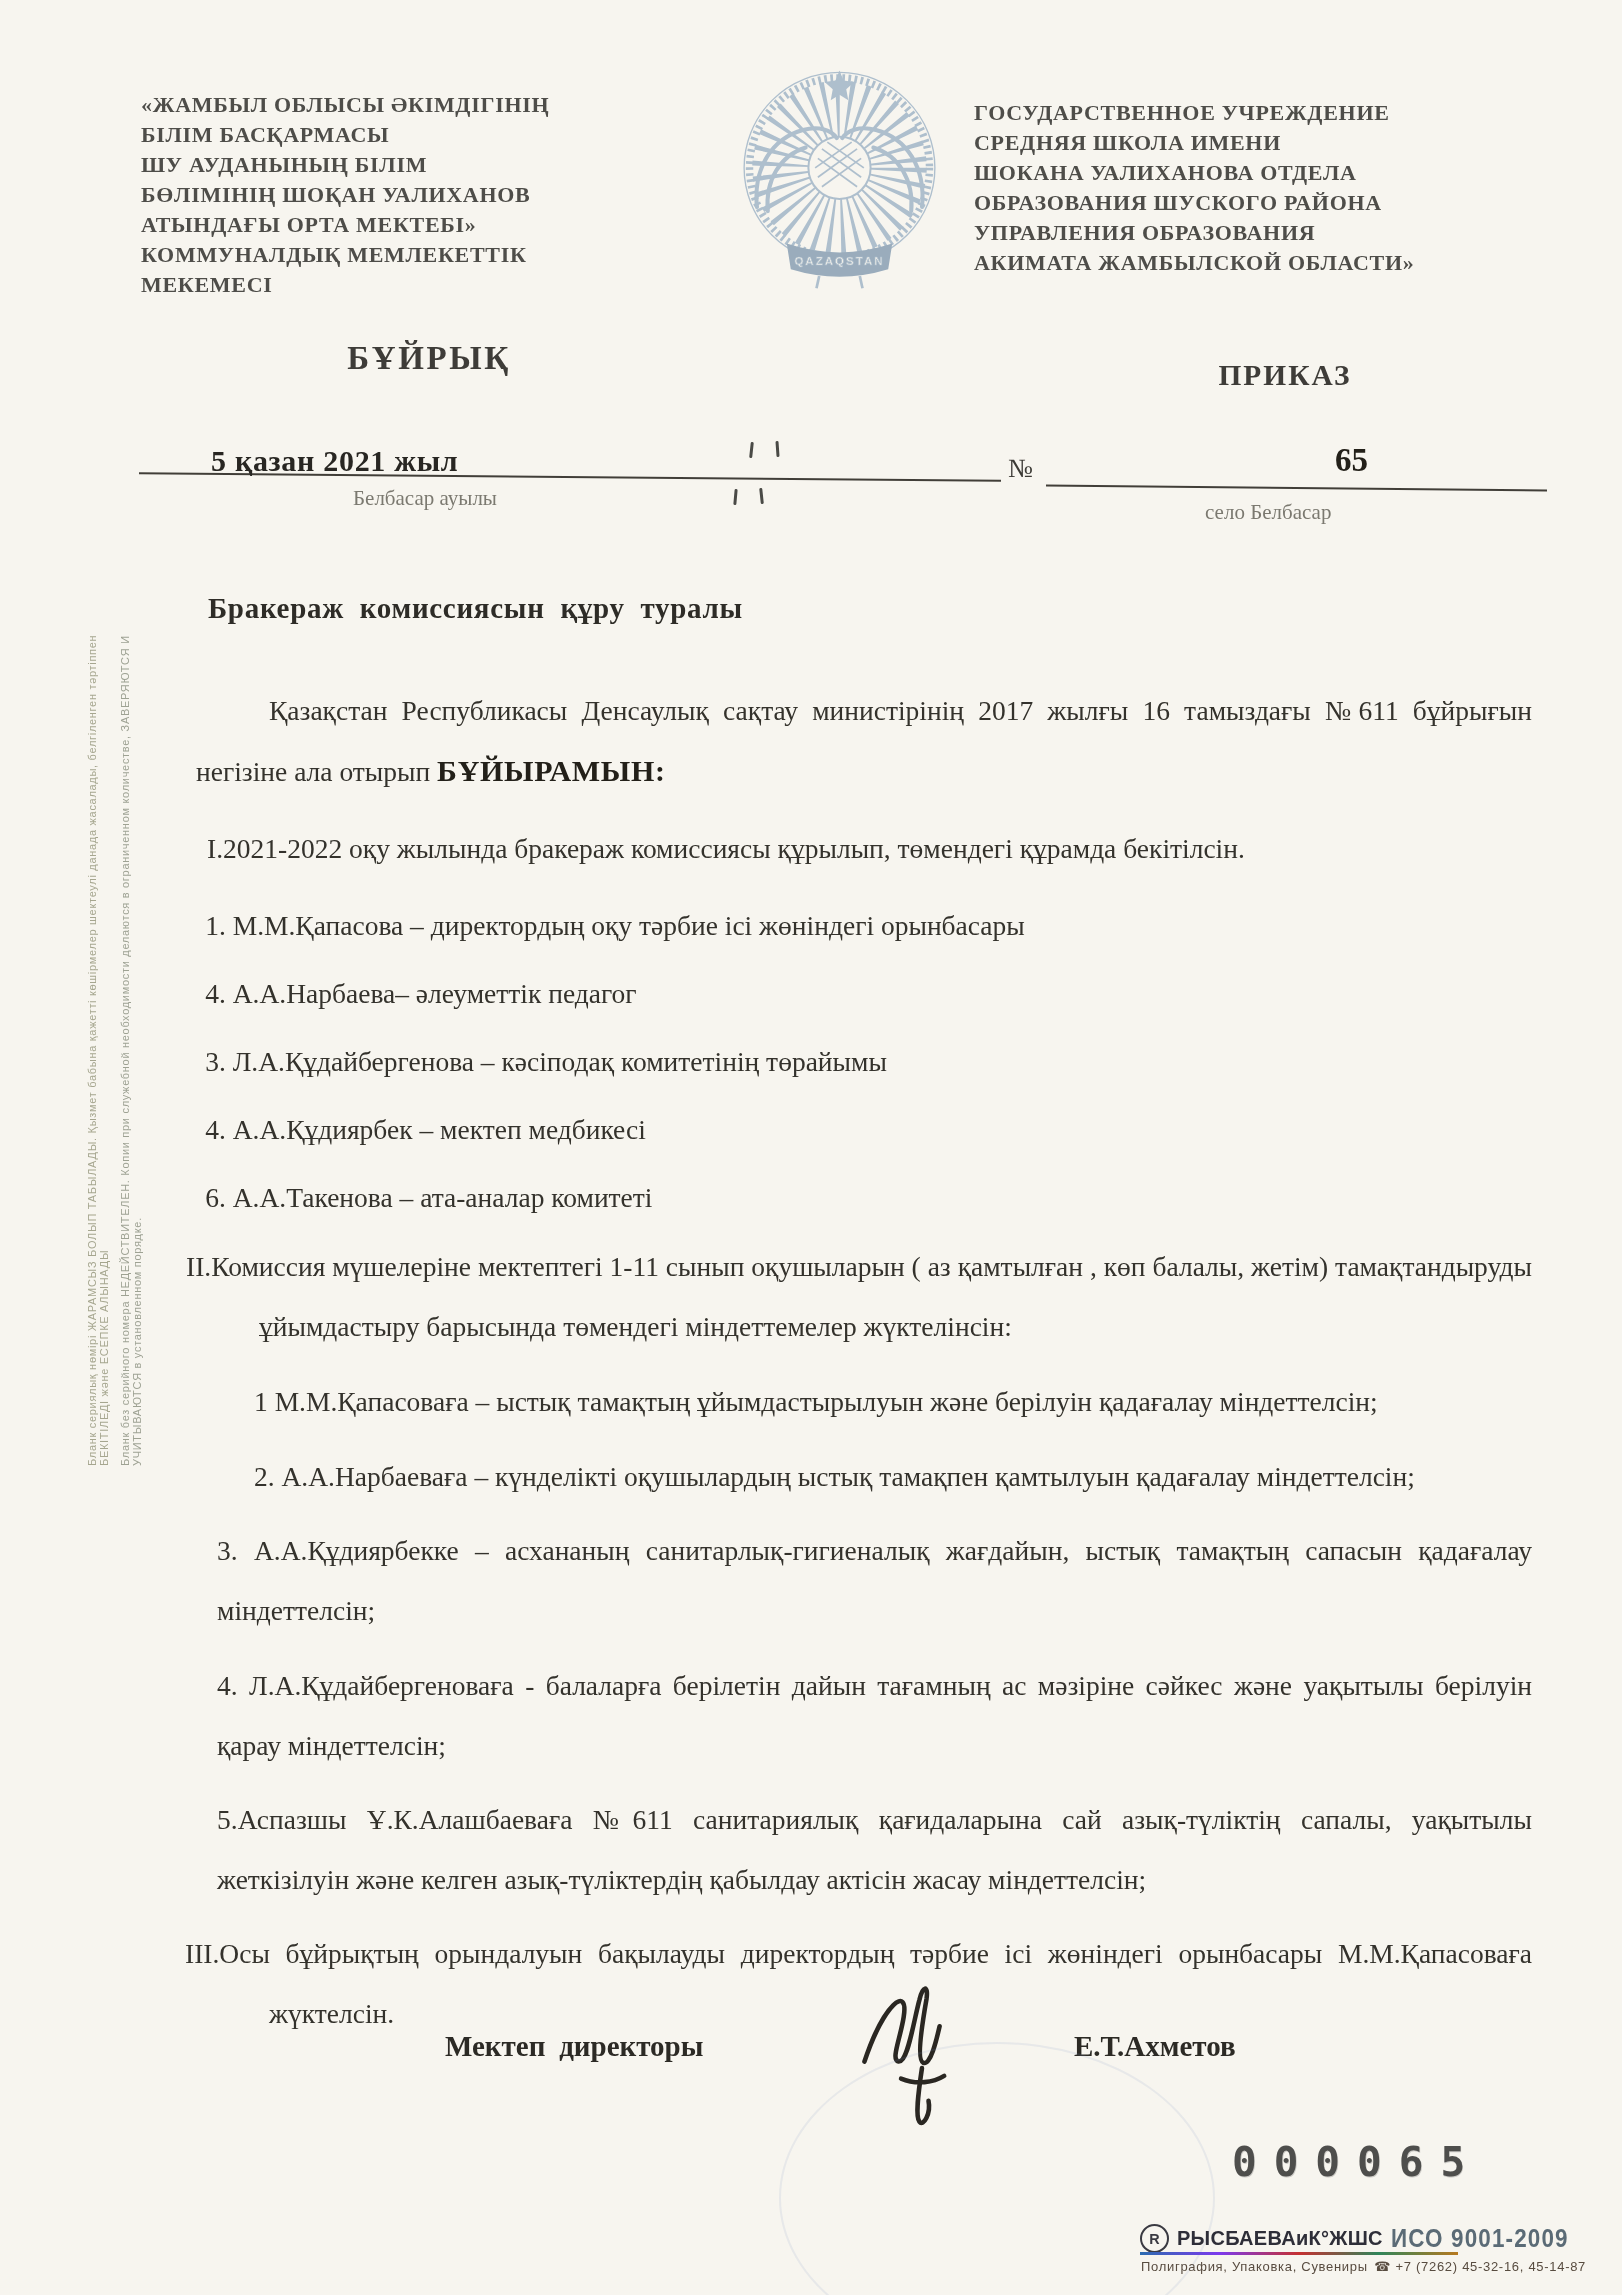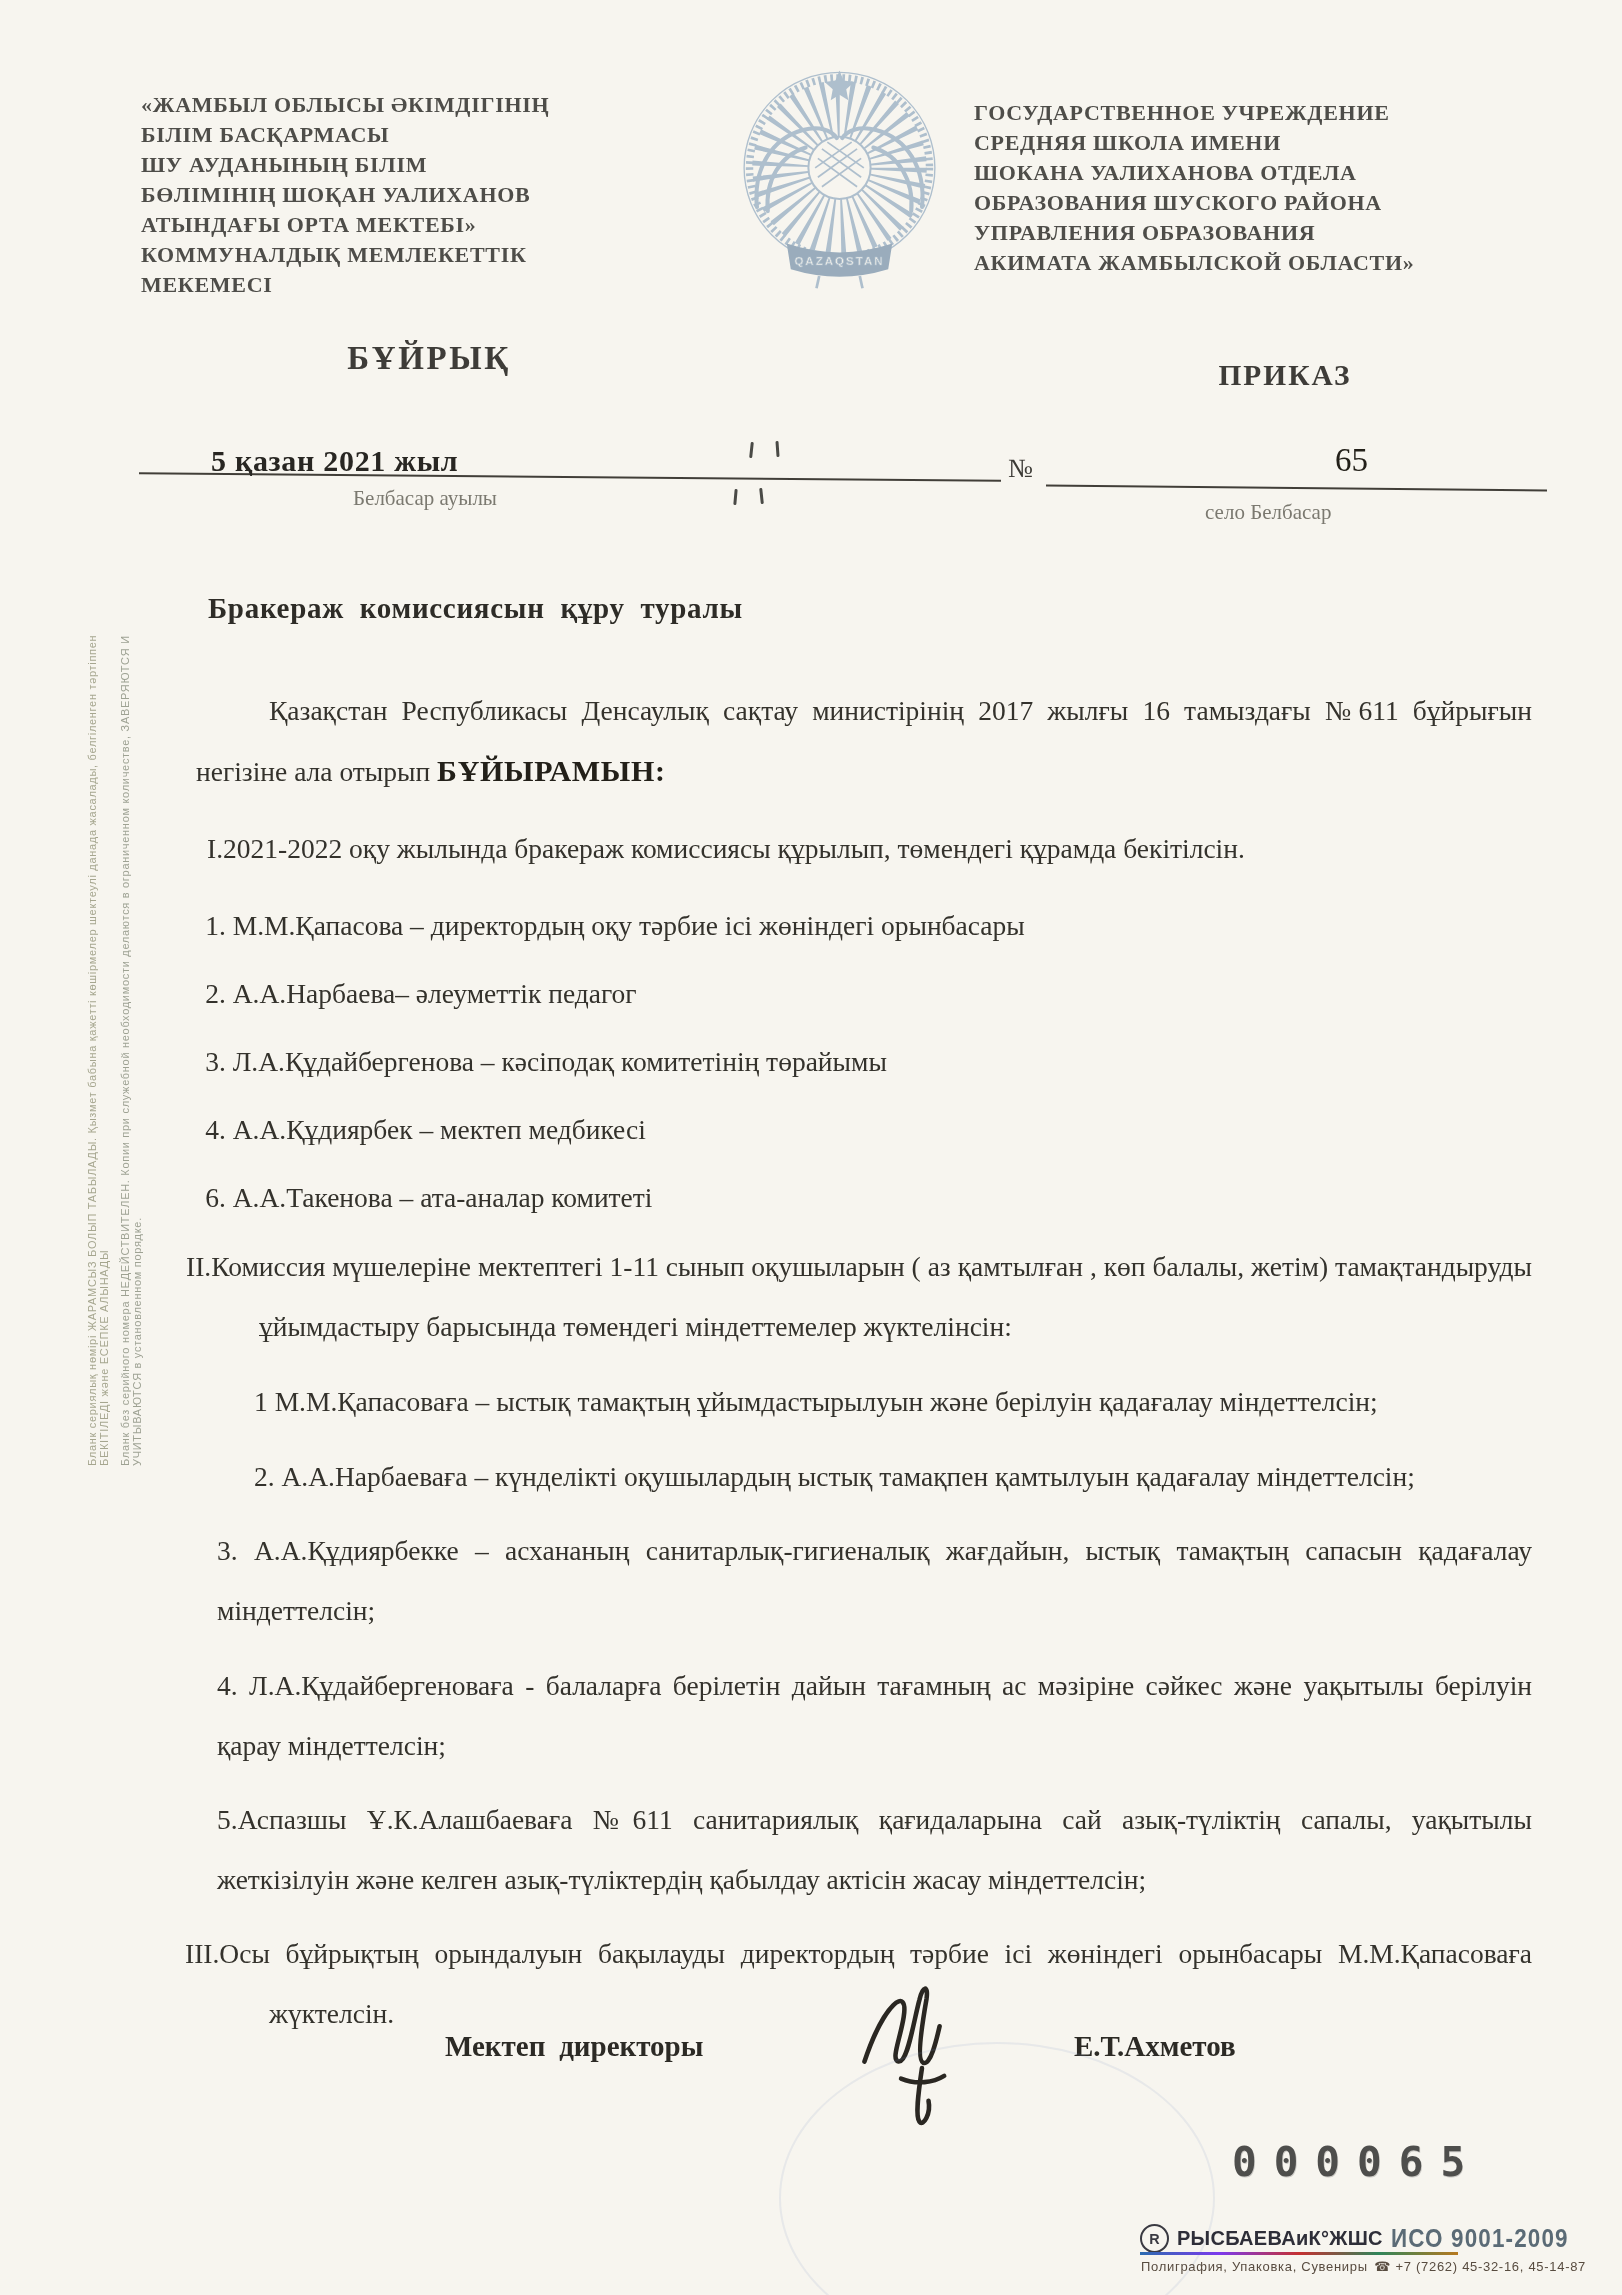--- a/index.html
+++ b/index.html
@@ -13,21 +13,21 @@
   .order-word{position:absolute;text-align:center;font-weight:bold;color:#3e3c38;}
   .order-kk{left:141px;top:340px;width:576px;font-size:33px;letter-spacing:2.6px;}
   .order-ru{left:974px;top:359px;width:622px;font-size:29.4px;letter-spacing:2px;}
   .emblem{position:absolute;left:734px;top:65px;width:211px;height:230px;opacity:.85;}
   
   .date-text{position:absolute;left:211px;top:444px;font-size:30px;font-weight:bold;color:#282622;letter-spacing:0.7px;}
   .date-rule{position:absolute;left:139px;top:476px;width:862px;height:2px;background:#413e38;transform:rotate(0.5deg);}
   .place-kk{position:absolute;left:353px;top:486px;font-size:21px;color:#7b7970;}
   .no-sign{position:absolute;left:1008px;top:454px;font-size:26px;color:#3c3a35;}
   .no-rule{position:absolute;left:1046px;top:487px;width:501px;height:2px;background:#413e38;transform:rotate(0.55deg);}
-  .no-value{position:absolute;left:1335px;top:442px;font-size:33px;font-weight:normal;color:#232019;}
+  .no-value{position:absolute;left:1335px;top:442px;font-size:33px;font-weight:bold;color:#232019;}
   .place-ru{position:absolute;left:1205px;top:500px;font-size:21px;color:#7b7970;}
   .tick{position:absolute;width:2.6px;height:15.7px;background:#4a4a46;border-radius:1.3px;}
   
   .doc-title{position:absolute;left:208px;top:592px;font-size:29px;font-weight:bold;color:#2e2c27;
              letter-spacing:0.7px;word-spacing:7.9px;}
   .body-col{position:absolute;left:196px;top:681px;width:1336px;font-size:27.5px;line-height:60px;
             text-align:justify;color:#34322c;}
   .p1{text-indent:73px;margin:0 0 17px 0;}
   .b-verb{font-weight:bold;font-size:30px;color:#232019;letter-spacing:0.7px;}
   .item-I{margin:0 0 17px 0;padding-left:52px;text-indent:-41px;}
@@ -135,21 +135,21 @@
   <div class="tick" style="left:734px;top:489px;transform:rotate(5deg);"></div>
   <div class="tick" style="left:760px;top:488px;transform:rotate(-6deg);"></div>
 
   <div class="doc-title">Бракераж комиссиясын құру туралы</div>
 
   <div class="body-col">
     <div class="p1"><span>Қазақстан Республикасы Денсаулық сақтау министірінің 2017 жылғы 16 тамыздағы №611 бұйрығын негізіне ала отырып </span><span class="b-verb">БҰЙЫРАМЫН:</span></div>
     <div class="item-I">I.2021-2022 оқу жылында бракераж комиссиясы құрылып, төмендегі құрамда бекітілсін.</div>
     <div class="members">
         <div class="member-line">1.  М.М.Қапасова – директордың оқу тәрбие ісі жөніндегі орынбасары</div>
-        <div class="member-line">2.  А.А.Нарбаева– әлеуметтік педагог</div>
+        <div class="member-line">4.  А.А.Нарбаева– әлеуметтік педагог</div>
         <div class="member-line">3.  Л.А.Құдайбергенова – кәсіподақ комитетінің төрайымы</div>
         <div class="member-line">4.  А.А.Құдиярбек – мектеп медбикесі</div>
         <div class="member-line">6.   А.А.Такенова – ата-аналар комитеті</div>
       </div>
     <div class="item-II">II.Комиссия мүшелеріне мектептегі 1-11 сынып оқушыларын ( аз қамтылған , көп балалы, жетім) тамақтандыруды ұйымдастыру барысында төмендегі міндеттемелер жүктелінсін:</div>
     <div class="duties">
         <div class="duty">1 М.М.Қапасоваға – ыстық тамақтың ұйымдастырылуын және берілуін қадағалау міндеттелсін;</div>
         <div class="duty">2.  А.А.Нарбаеваға – күнделікті оқушылардың ыстық тамақпен қамтылуын қадағалау міндеттелсін;</div>
         <div class="duty">3.  А.А.Құдиярбекке – асхананың санитарлық-гигиеналық жағдайын, ыстық тамақтың сапасын қадағалау міндеттелсін;</div>
         <div class="duty">4. Л.А.Құдайбергеноваға -  балаларға берілетін дайын тағамның ас мәзіріне сәйкес және уақытылы берілуін қарау міндеттелсін;</div>

